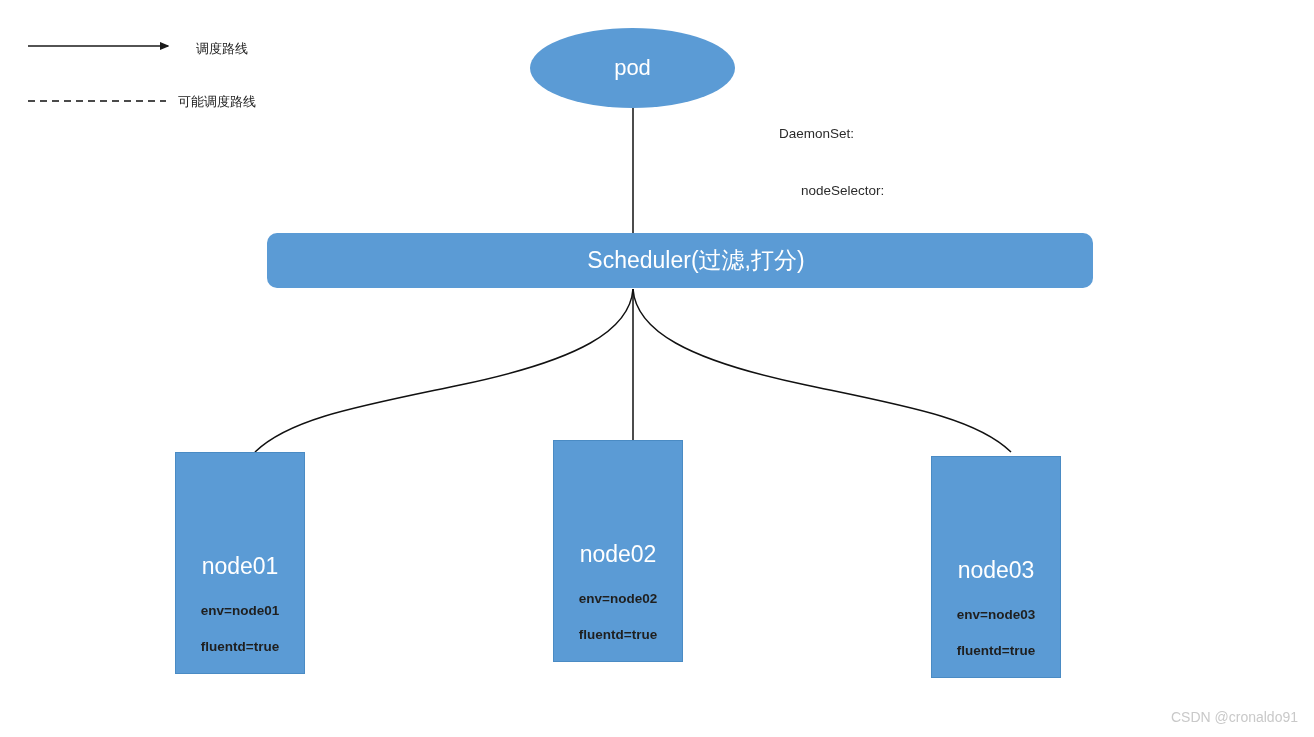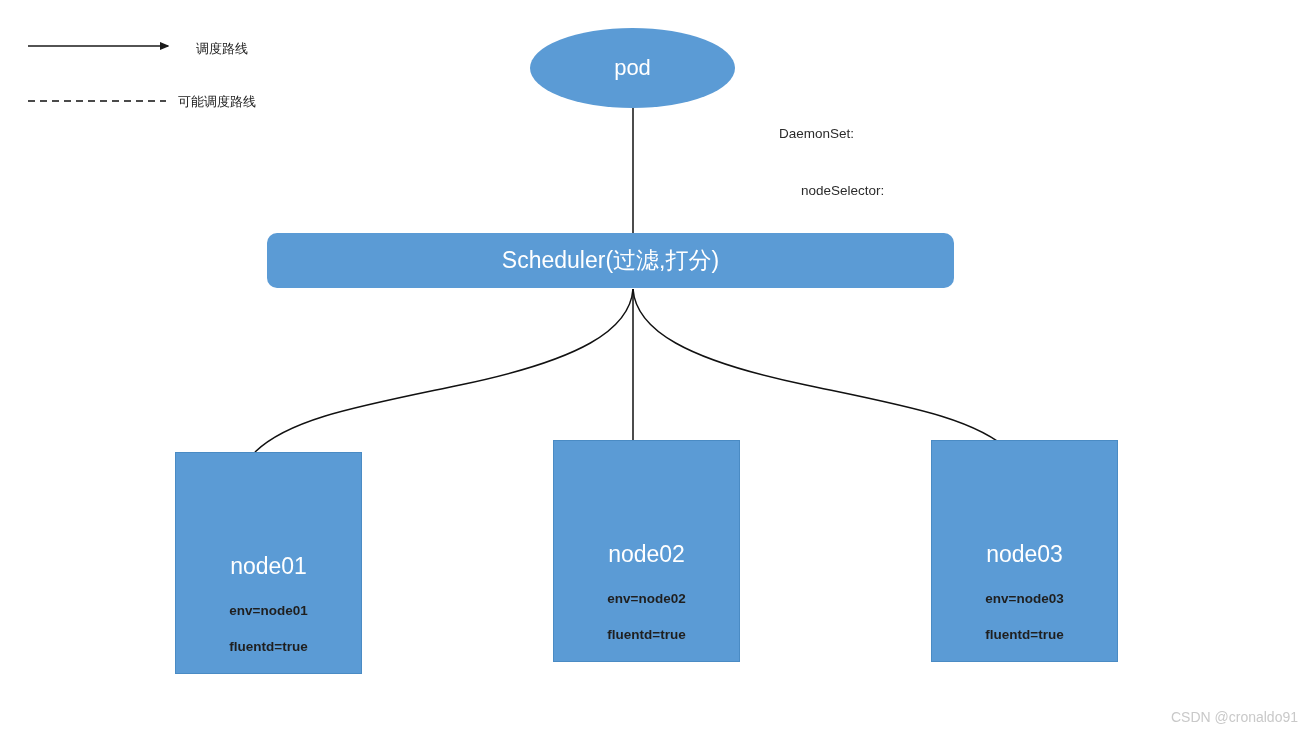--- a/index.html
+++ b/index.html
@@ -76,35 +76,36 @@
     justify-content: center;
     color: #ffffff;
     font-size: 22px;
   }
 
   
   #scheduler-node {
     position: absolute;
     left: 267px;
     top: 233px;
-    width: 687px;
+    width: 794px;
     height: 55px;
     border-radius: 10px;
     background: #5b9bd5;
     display: flex;
     align-items: center;
     justify-content: center;
     color: #ffffff;
     font-size: 23px;
+    padding-left: 32px;
   }
 
   
   .node-box {
     position: absolute;
-    width: 187px;
+    width: 130px;
     height: 222px;
     background: #5b9bd5;
     border: 1px solid #4a8bc4;
     box-sizing: border-box;
     display: flex;
     flex-direction: column;
     align-items: center;
   }
   .node-title {
     color: #ffffff;
@@ -116,21 +117,21 @@
     color: #1f1f1f;
     font-size: 13.5px;
     margin-top: 26px;
     line-height: 1;
     font-weight: bold;
   }
   .node-meta.second { margin-top: 22px; }
 
   #node-box-1 { left: 175px; top: 452px; }
   #node-box-2 { left: 553px; top: 440px; }
-  #node-box-3 { left: 931px; top: 440px; }
+  #node-box-3 { left: 931px; top: 456px; }
 
   
   #watermark {
     position: absolute;
     right: 16px;
     bottom: 12px;
     color: #c9c9c9;
     font-size: 14px;
     white-space: nowrap;
     margin-top: 13px;

